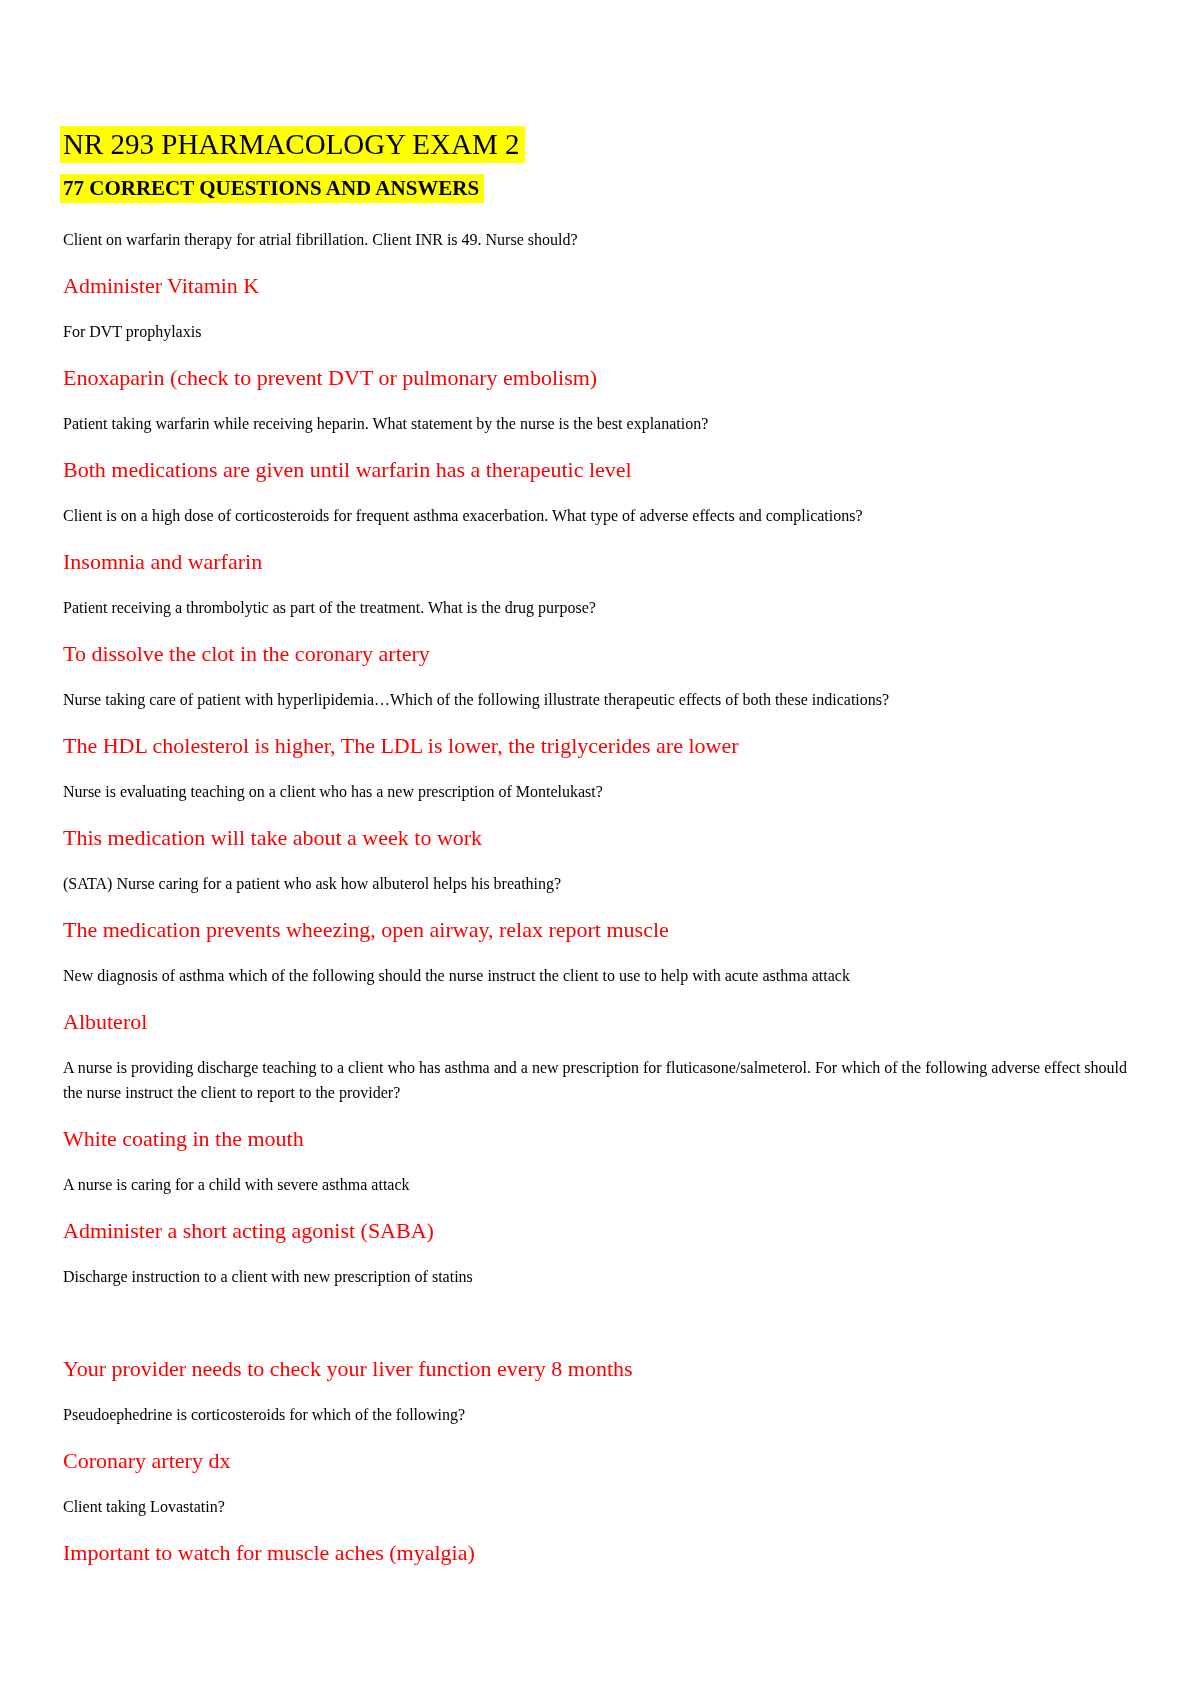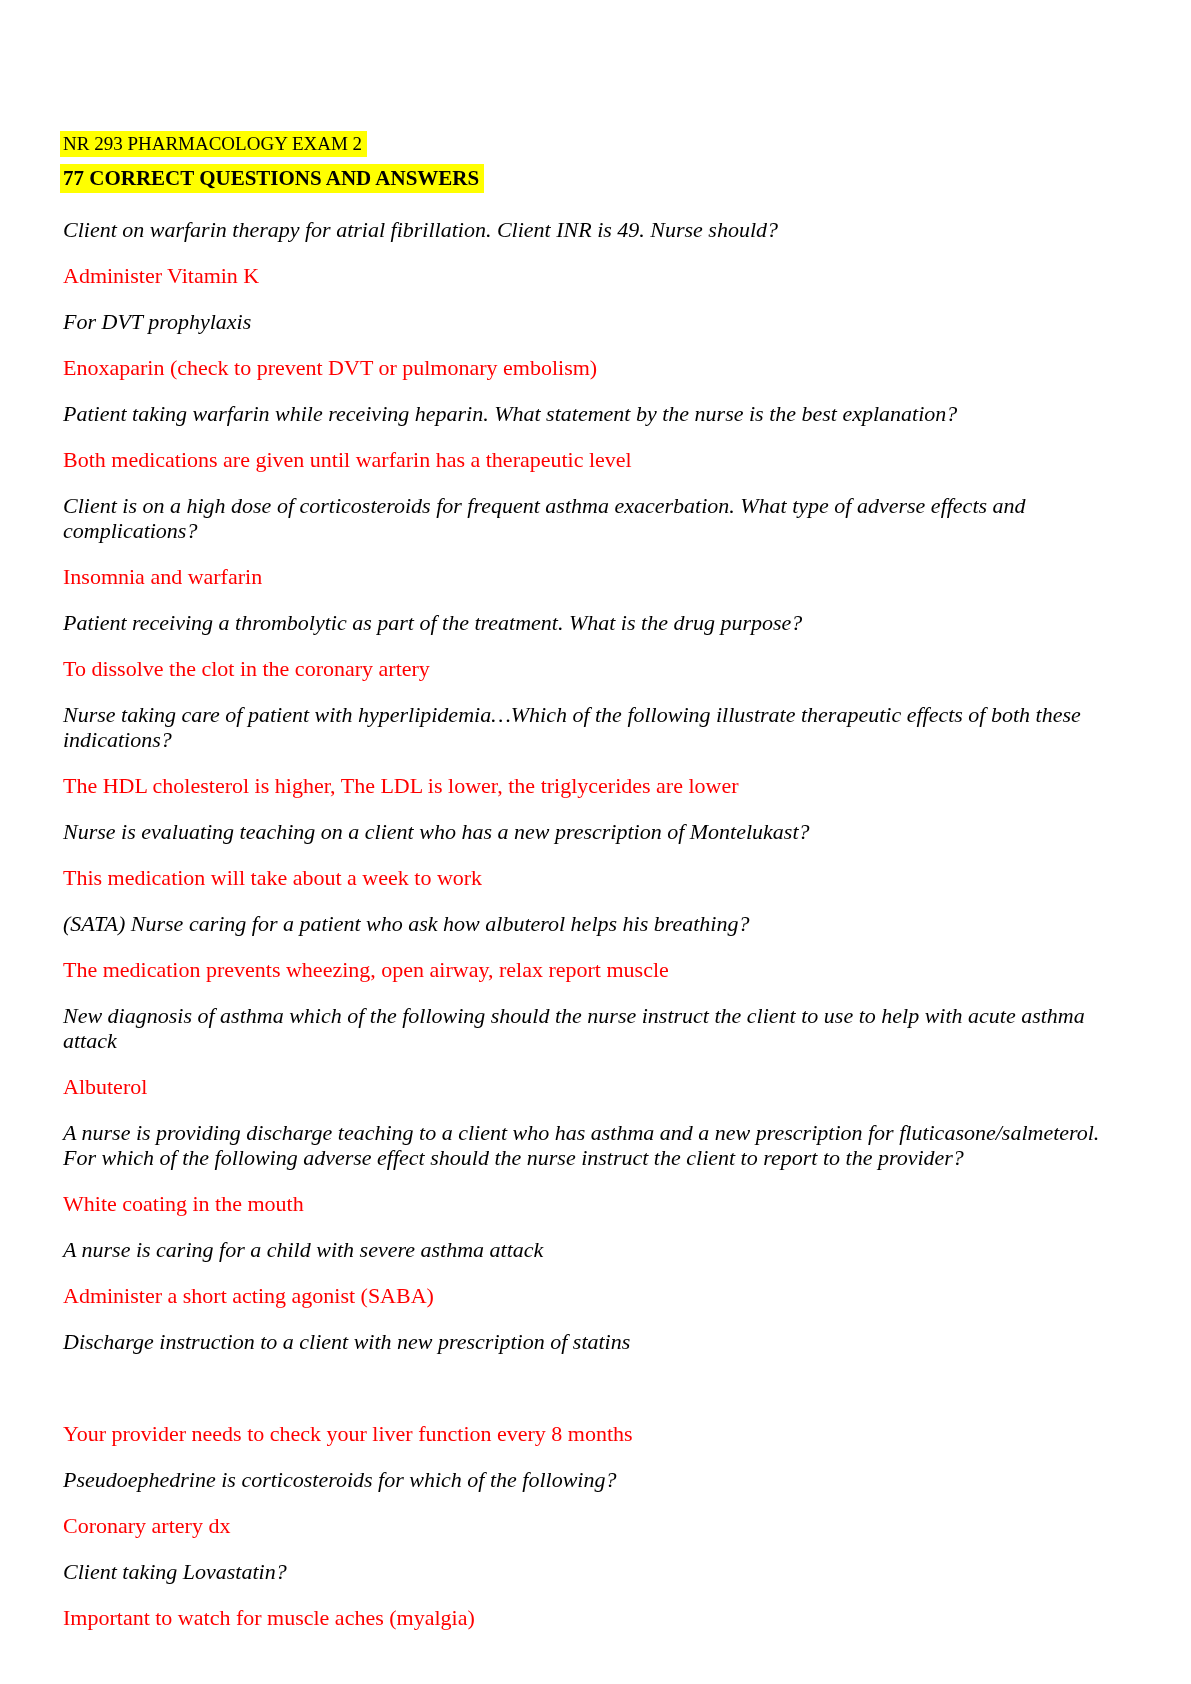--- a/index.html
+++ b/index.html
@@ -11,44 +11,43 @@
     color: #000000;
     overflow: hidden;
   }
   .page {
     width: 1191px;
     height: 1684px;
     background: #ffffff;
     padding: 126px 63px 0 60px;
   }
   .doc-title {
-    font-size: 19px;
+    font-size: 29px;
     font-weight: 400;
     line-height: 36px;
-    margin-bottom: 3px;
+    margin-bottom: 13px;
     white-space: nowrap;
   }
   .doc-subtitle {
     font-size: 21px;
     font-weight: 700;
     line-height: 27px;
     margin-bottom: 25px;
     white-space: nowrap;
   }
   .hl {
     background: var(--hl, #ffff00);
     padding: 2px 5px 3px 3px;
   }
   .qa-list { width: 1068px; }
   p.question {
-    font-size: 22px;
+    font-size: 16px;
     line-height: 25px;
     margin: 0 0 21px 3px;
     color: var(--question, #000000);
-    font-style: italic;
   }
   p.answer {
     font-size: 22px;
     line-height: 25px;
     margin: 0 0 21px 3px;
     color: var(--answer, #ff0000);
   }
   p.spacer {
     height: 25px;
     margin: 0 0 21px 3px;

